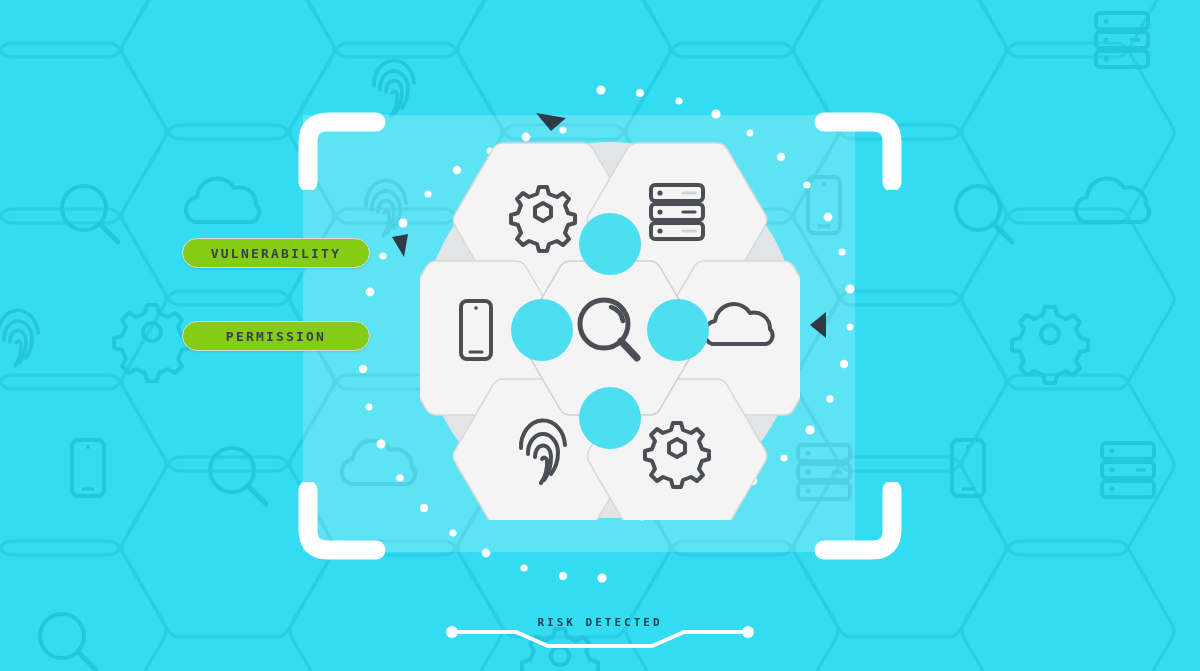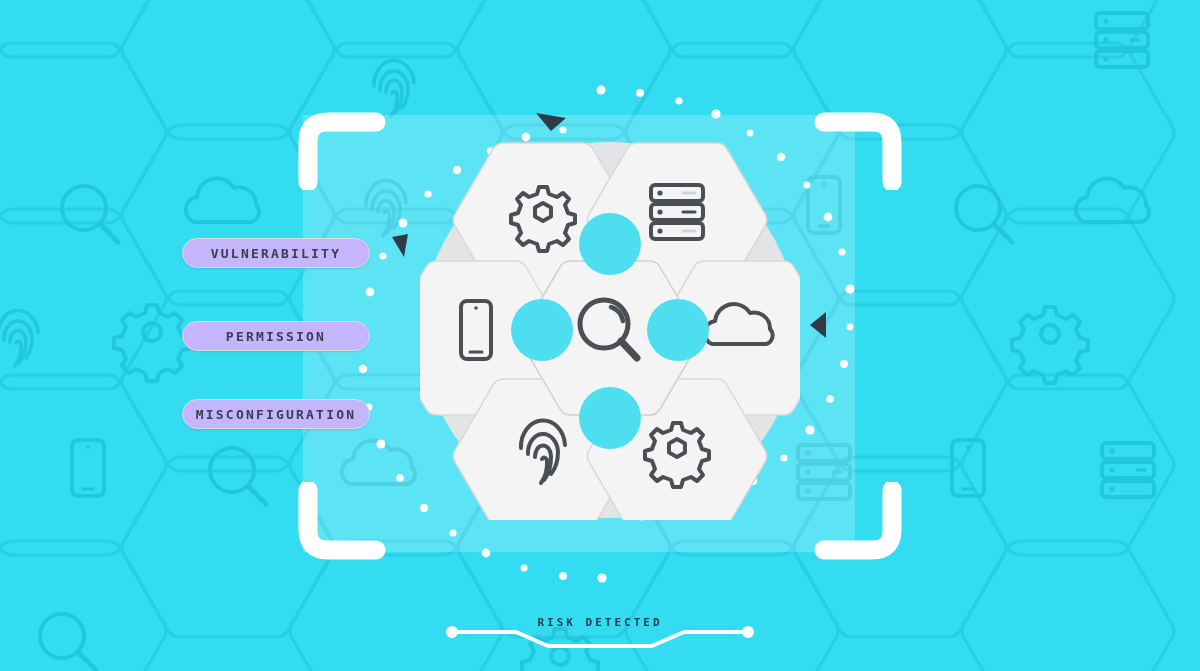--- a/index.html
+++ b/index.html
@@ -14,21 +14,21 @@
   #panel{
     position:absolute;left:303px;top:115px;width:552px;height:437px;
     background:rgba(255,255,255,0.20);
     z-index:2;
   }
   #ring{z-index:3;}
   #hexcluster{position:absolute;left:420px;top:140px;width:380px;height:380px;z-index:4;}
   .bracket{position:absolute;z-index:6;}
   .pill{
     position:absolute;z-index:7;
-    background:#c4b5fd;
+    background:#84cc16;
     border:1px solid #dcdcdc;
     border-radius:40px;
     height:30px;
     display:flex;align-items:center;justify-content:center;
     color:#39404d;
     font-family:"DejaVu Sans Mono", monospace;
     font-size:13px;
     letter-spacing:2.2px;
     font-weight:700;
     box-shadow:0 1px 2px rgba(0,0,0,0.10);
@@ -294,21 +294,20 @@
   </svg>
   <svg class="bracket" style="left:296px;top:482px;" width="90" height="80">
     <path d="M 12 8 L 12 48 Q 12 68 32 68 L 80 68" fill="none" stroke="#ffffff" stroke-width="19" stroke-linecap="round" stroke-linejoin="round"></path>
   </svg>
   <svg class="bracket" style="left:814px;top:482px;" width="90" height="80">
     <path d="M 78 8 L 78 48 Q 78 68 58 68 L 10 68" fill="none" stroke="#ffffff" stroke-width="19" stroke-linecap="round" stroke-linejoin="round"></path>
   </svg>
 
   <div class="pill" id="pill-vulnerability">VULNERABILITY</div>
   <div class="pill" id="pill-permission">PERMISSION</div>
-  <div class="pill" id="pill-misconfiguration">MISCONFIGURATION</div>
 
   <div id="bottomstatus">
     <div id="risk-label">RISK DETECTED</div>
     <svg width="1200" height="40" viewBox="0 0 1200 40" style="position:absolute;left:0;top:0;">
       <path d="M 452 16 L 516 16 L 548 30 L 652 30 L 684 16 L 748 16" fill="none" stroke="#ffffff" stroke-width="4" stroke-linecap="round" stroke-linejoin="round"></path>
       <circle cx="452" cy="16" r="6" fill="#ffffff"></circle>
       <circle cx="748" cy="16" r="6" fill="#ffffff"></circle>
     </svg>
   </div>
 

